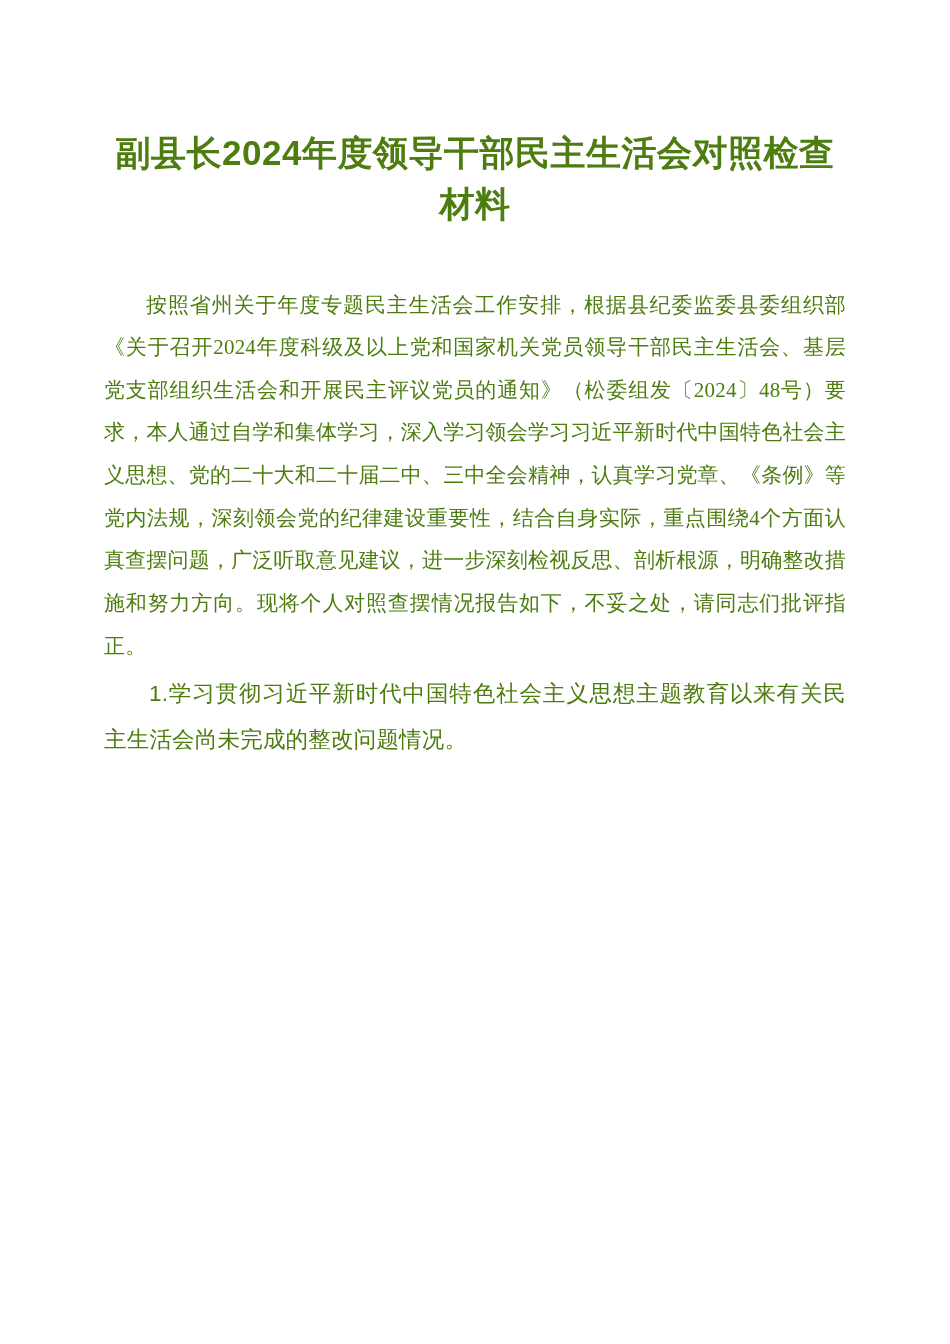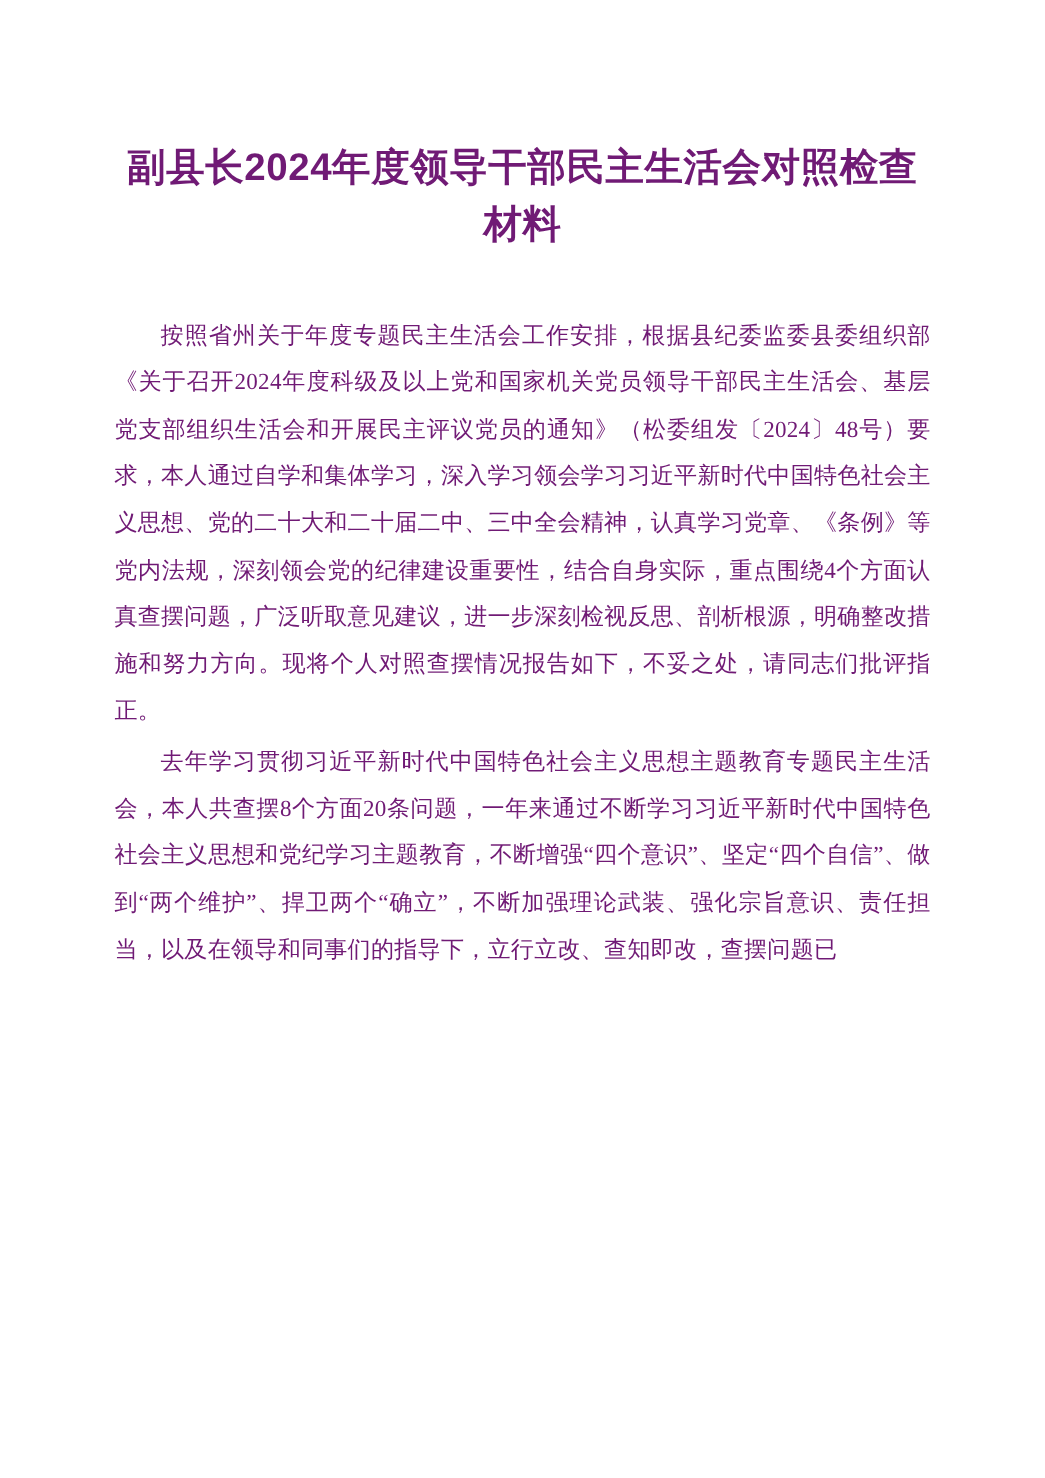--- a/index.html
+++ b/index.html
@@ -8,21 +8,21 @@
     background: #ffffff;
   }
   .page {
     width: 950px;
     height: 1344px;
     background: #ffffff;
     position: relative;
     box-sizing: border-box;
     padding: 96px 104px 0 104px;
     font-family: "Liberation Serif", "DejaVu Serif", serif;
-    color: #701a75;
+    color: #4d7c0f;
     overflow: hidden;
   }
   .doc-title {
     font-family: "Liberation Sans", "DejaVu Sans", sans-serif;
     font-weight: bold;
     font-size: 35px;
     line-height: 1.45;
     text-align: center;
     letter-spacing: 0.5px;
     margin: 32px 6px 0 6px;
@@ -58,17 +58,17 @@
 <body>
 
 <div class="page">
 
   <h1 class="doc-title">副县长2024年度领导干部民主生活会对照检查材料</h1>
 
   <div class="body-block">
     <p class="para">按照省州关于年度专题民主生活会工作安排，根据县纪委监委县委组织部《关于召开2024年度科级及以上党和国家机关党员领导干部民主生活会、基层党支部组织生活会和开展民主评议党员的通知》（松委组发〔2024〕48号）要求，本人通过自学和集体学习，深入学习领会学习习近平新时代中国特色社会主义思想、党的二十大和二十届二中、三中全会精神，认真学习党章、《条例》等党内法规，深刻领会党的纪律建设重要性，结合自身实际，重点围绕4个方面认真查摆问题，广泛听取意见建议，进一步深刻检视反思、剖析根源，明确整改措施和努力方向。现将个人对照查摆情况报告如下，不妥之处，请同志们批评指正。</p>
 
 
+    <p class="para sans">1.学习贯彻习近平新时代中国特色社会主义思想主题教育以来有关民主生活会尚未完成的整改问题情况。</p>
 
-    <p class="para tight">去年学习贯彻习近平新时代中国特色社会主义思想主题教育专题民主生活会，本人共查摆8个方面20条问题，一年来通过不断学习习近平新时代中国特色社会主义思想和党纪学习主题教育，不断增强“四个意识”、坚定“四个自信”、做到“两个维护”、捍卫两个“确立”，不断加强理论武装、强化宗旨意识、责任担当，以及在领导和同事们的指导下，立行立改、查知即改，查摆问题已</p>
   </div>
 
 </div>
 
 </body></html>

